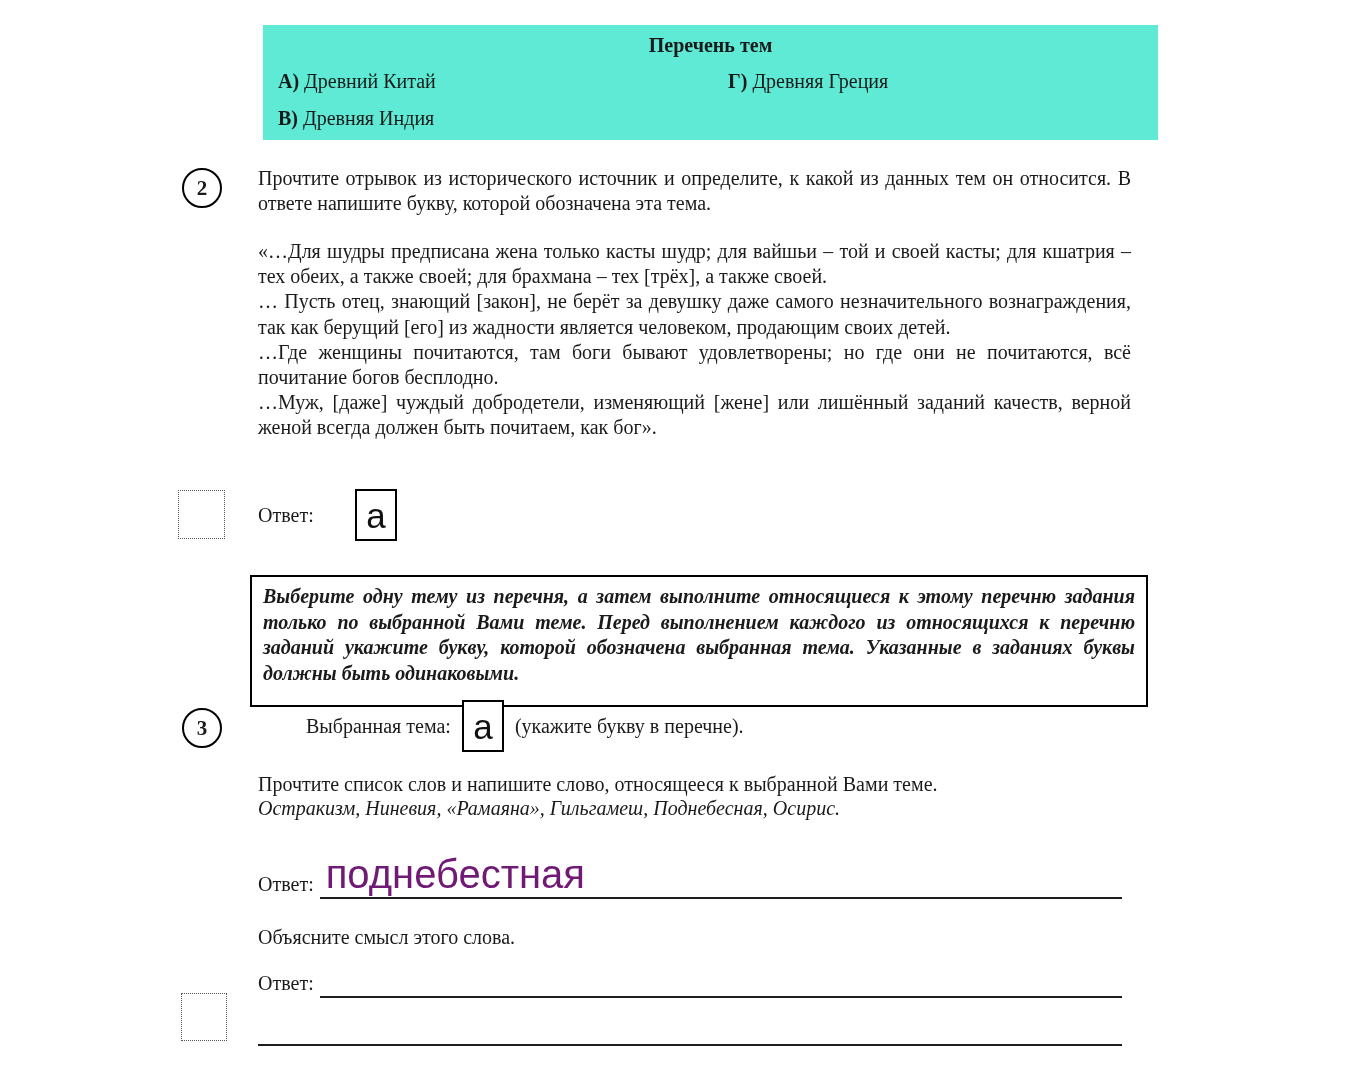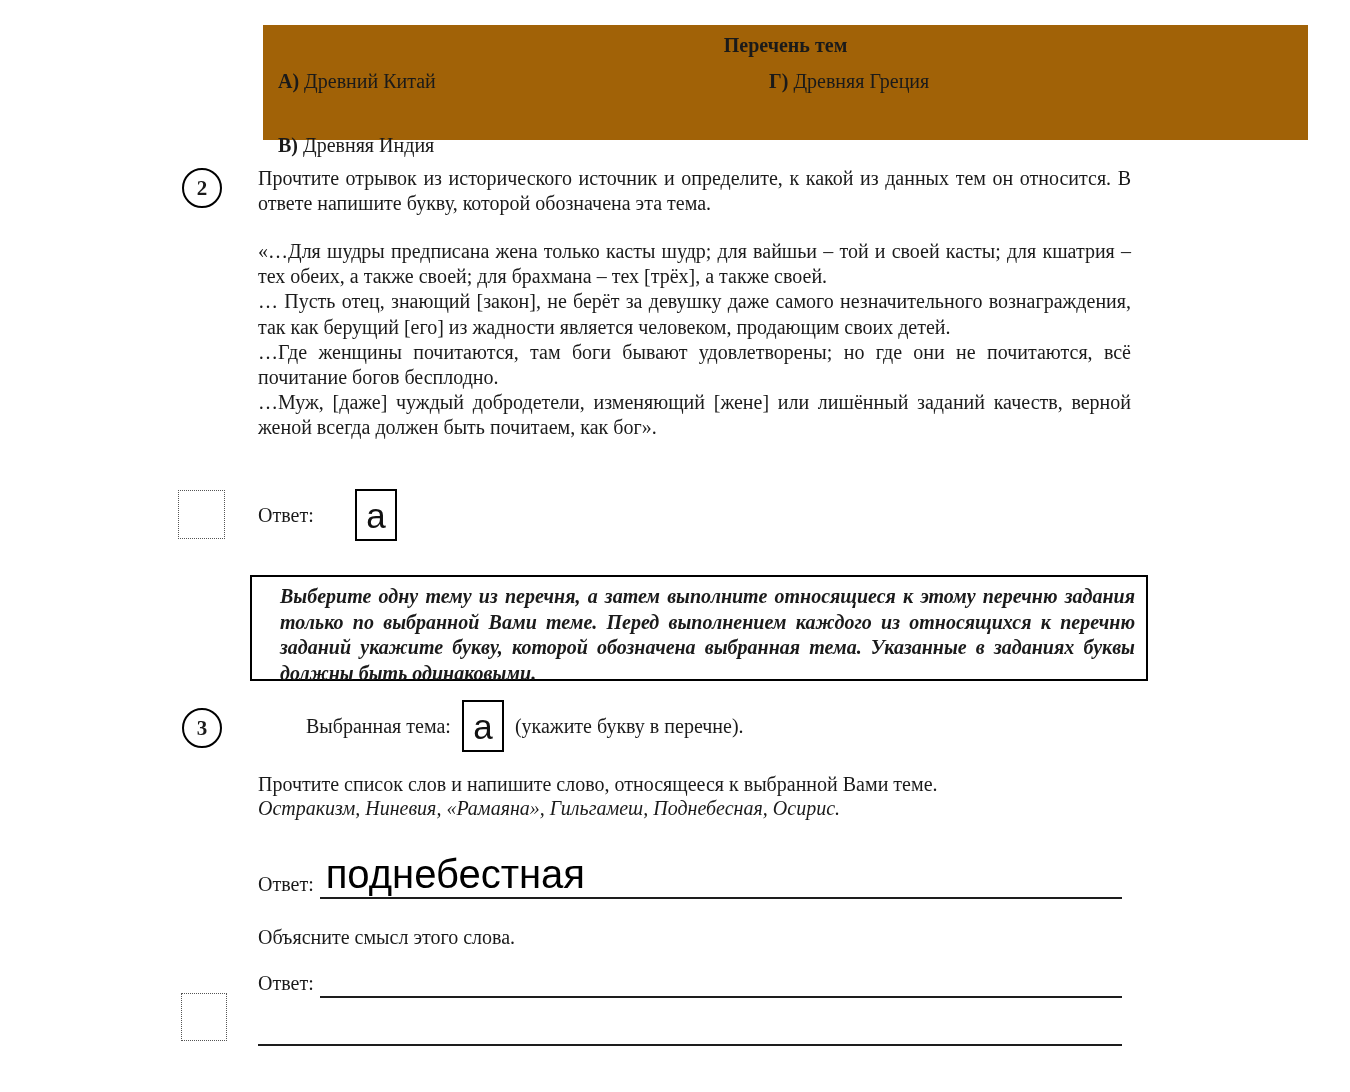--- a/index.html
+++ b/index.html
@@ -13,37 +13,36 @@
     width: 1350px;
     height: 1092px;
     background: #ffffff;
     overflow: hidden;
   }
 
   
   .topics-table {
     position: absolute;
     left: 263px; top: 25px;
-    width: 1045px; height: 115px;
-    background: #a16207;
+    width: 895px; height: 115px;
+    background: #5eead4;
   }
   .topics-title {
     padding-top: 9px;
     text-align: center;
     font-weight: bold;
     font-size: 20px;
   }
   .topics-grid {
     margin-top: 13px;
     padding-left: 15px;
     display: grid;
     grid-template-columns: 450px auto;
     row-gap: 14px;
     font-size: 20px;
-    gap: 41px;
   }
   .topic-letter { font-weight: bold; }
 
   
   .q-circle {
     position: absolute;
     width: 40px; height: 40px;
     border: 2px solid #000;
     border-radius: 50%;
     text-align: center;
@@ -91,23 +90,23 @@
     font-size: 35px;
     line-height: 1;
     color: #111;
   }
   .q2-letter-box { position: absolute; left: 355px; top: 489px; }
 
   
   .instruction-box {
     position: absolute;
     left: 250px; top: 575px;
-    width: 898px; height: 106px;
+    width: 898px; height: 132px;
     border: 2px solid #000;
-    padding: 7px 11px 0 28px;
+    padding: 7px 11px 0 11px;
     font-weight: bold;
     font-style: italic;
     font-size: 20px;
     line-height: 25.5px;
     text-align: justify;
   }
 
   
   .q3-theme-row {
     position: absolute;
@@ -134,21 +133,21 @@
   .fill-line {
     flex: 1;
     border-bottom: 2px solid #1d1d1d;
     margin-left: 6px;
   }
   .fill-line.big-answer {
     font-family: "Liberation Sans", "DejaVu Sans", sans-serif;
     font-size: 40px;
     line-height: 1.15;
     padding-left: 6px;
-    color: #000000;
+    color: #701a75;
     white-space: nowrap;
     overflow: hidden;
   }
   .fill-line.empty { height: 30px; }
 
   .q3-explain-prompt { top: 925px; }
   .q3-explain-row { top: 968px; }
 
   .blank-line-2 {
     position: absolute;

